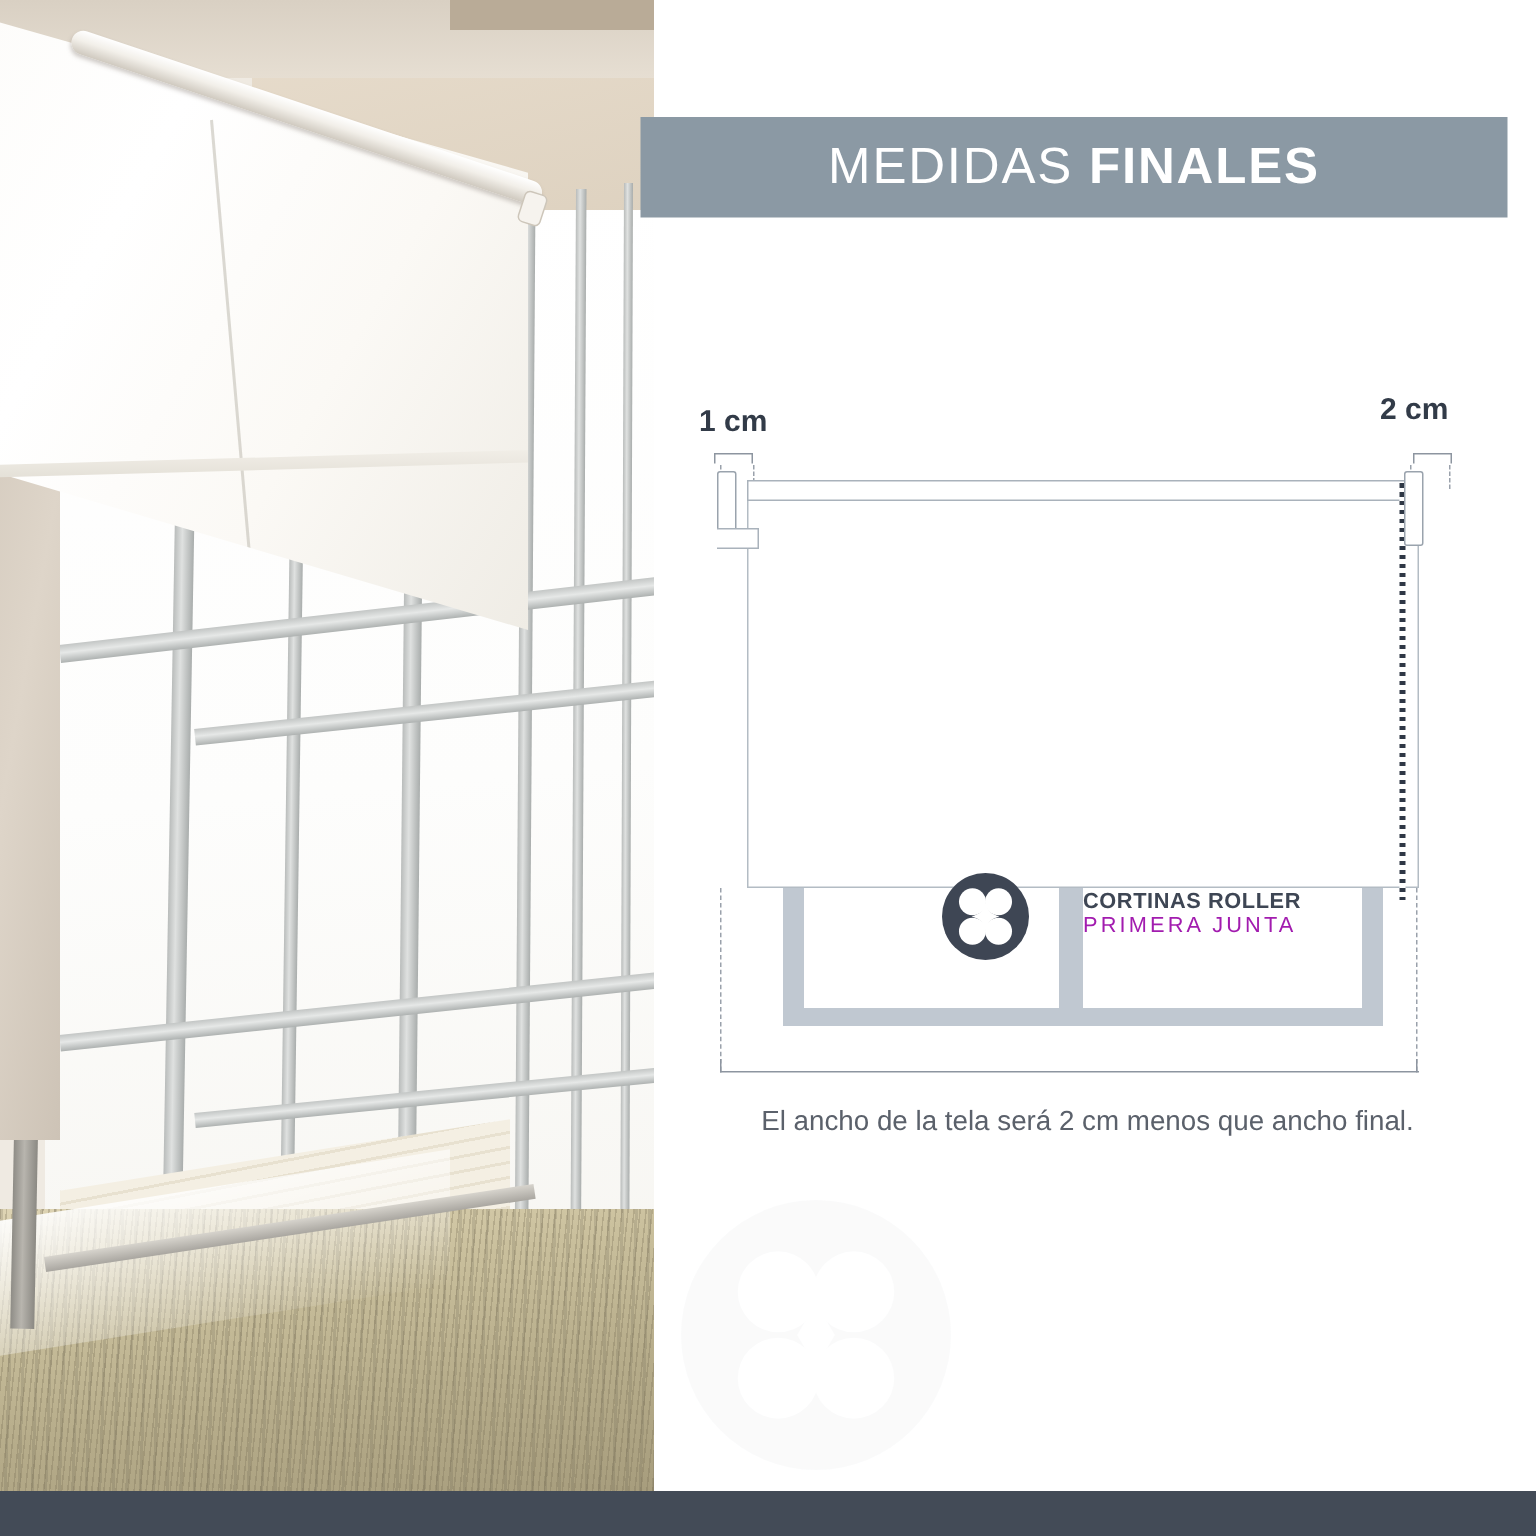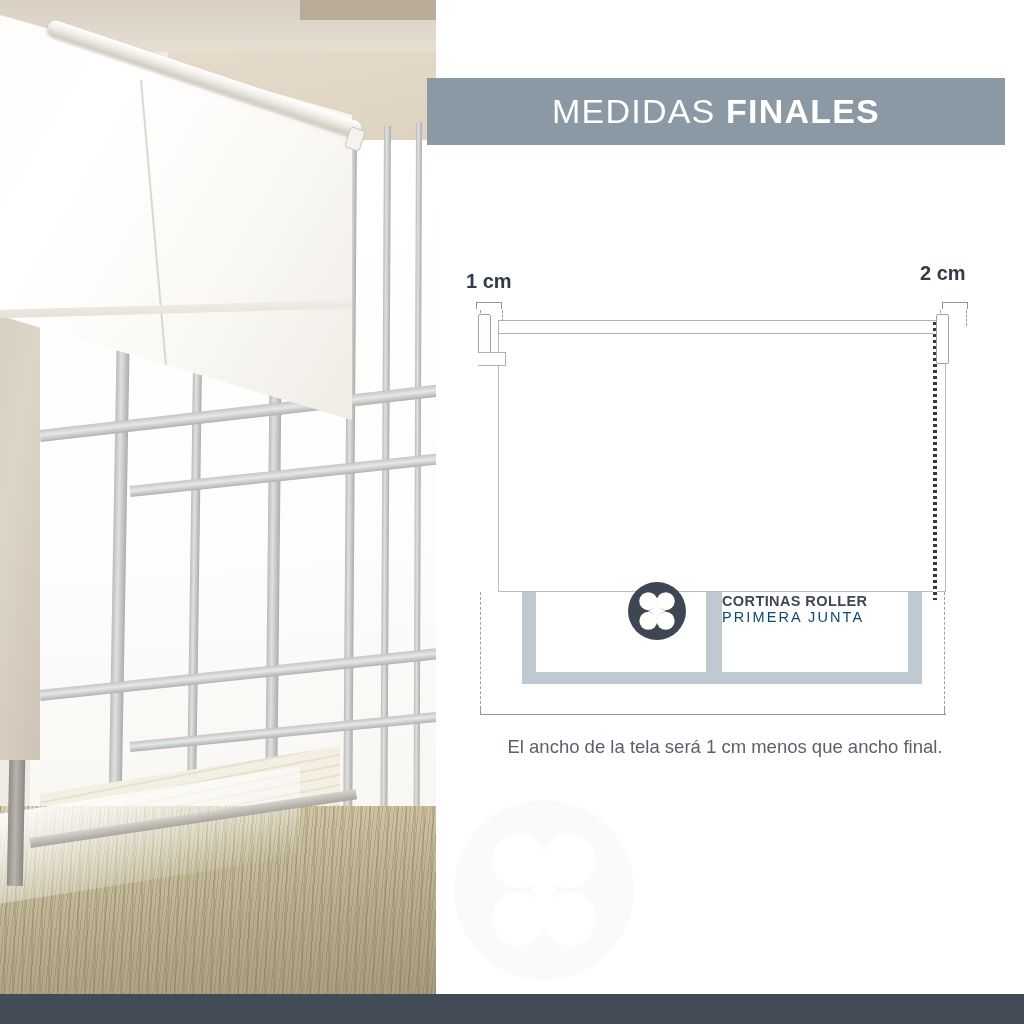--- a/index.html
+++ b/index.html
@@ -211,21 +211,21 @@
   .wtick { position:absolute; width:1.4px; height:9px; background:#8d95a0; }
   #wt-l { left:44px;  top:444px; }
   #wt-r { left:508px; top:444px; }
 
   
   .logo { position:absolute; left:192px; top:578px; width:212px; height:70px; }
   .logo-mark { position:absolute; left:0; top:4px; width:58px; height:58px; }
   .logo-text { position:absolute; left:66px; top:16px; width:150px;margin-left:28px; }
   .lt1 { font-size:14.5px; font-weight:700; color:#3e4654; letter-spacing:.4px; line-height:1.05; }
   .lt2 { font-size:37px; font-weight:700; color:#3e4654; letter-spacing:1px; line-height:.98; margin-top:1px; }
-  .lt3 { font-size:14.5px; font-weight:400; color:#0c4a6e; letter-spacing:2.1px; line-height:1.1; margin-top:1px; }
+  .lt3 { font-size:14.5px; font-weight:400; color:#a21caf; letter-spacing:2.1px; line-height:1.1; margin-top:1px; }
 
   
   .bottombar {
     position:absolute; left:0; top:994px; width:1024px; height:30px;
     background:#434b57;
   }
 </style>
 </head>
 <body>
 
@@ -325,21 +325,21 @@
 
       <div class="bracket" id="bracket-left"></div>
       <div class="bracket-tab"></div>
       <div class="bracket" id="bracket-right"></div>
 
       <div class="wline"></div>
       <div class="wtick" id="wt-l"></div>
       <div class="wtick" id="wt-r"></div>
     </div>
 
-    <div class="footnote">El ancho de la tela será 1 cm menos que ancho final.</div>
+    <div class="footnote">El ancho de la tela será 2 cm menos que ancho final.</div>
 
     <div class="logo">
       <div class="logo-mark">
         <svg viewBox="0 0 100 100" width="58" height="58" aria-hidden="true">
           <circle cx="50" cy="50" r="50" fill="#3e4654"></circle>
           <g fill="#ffffff">
             <circle cx="35" cy="33" r="15.5"></circle>
             <circle cx="65" cy="33" r="15.5"></circle>
             <circle cx="35" cy="67" r="15.5"></circle>
             <circle cx="65" cy="67" r="15.5"></circle>

